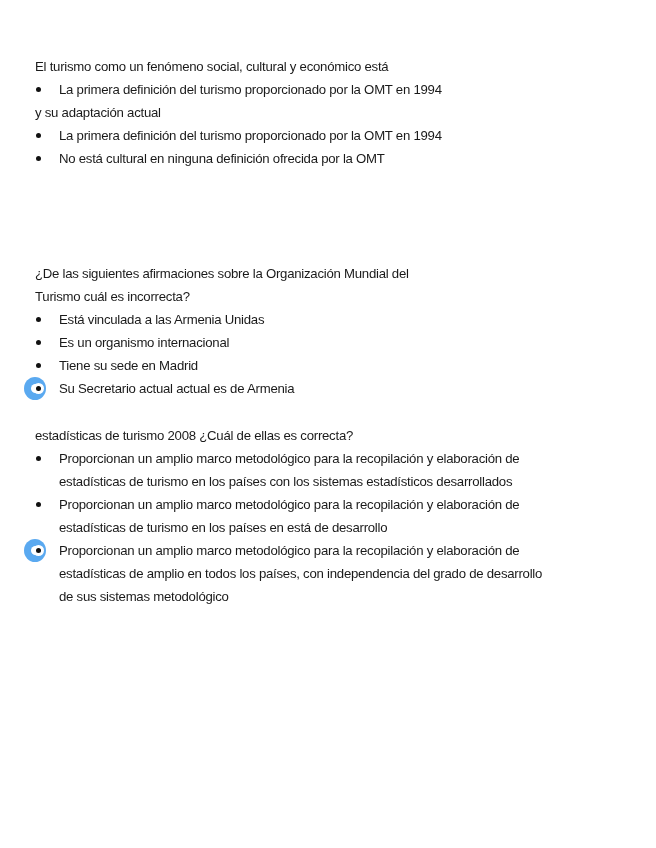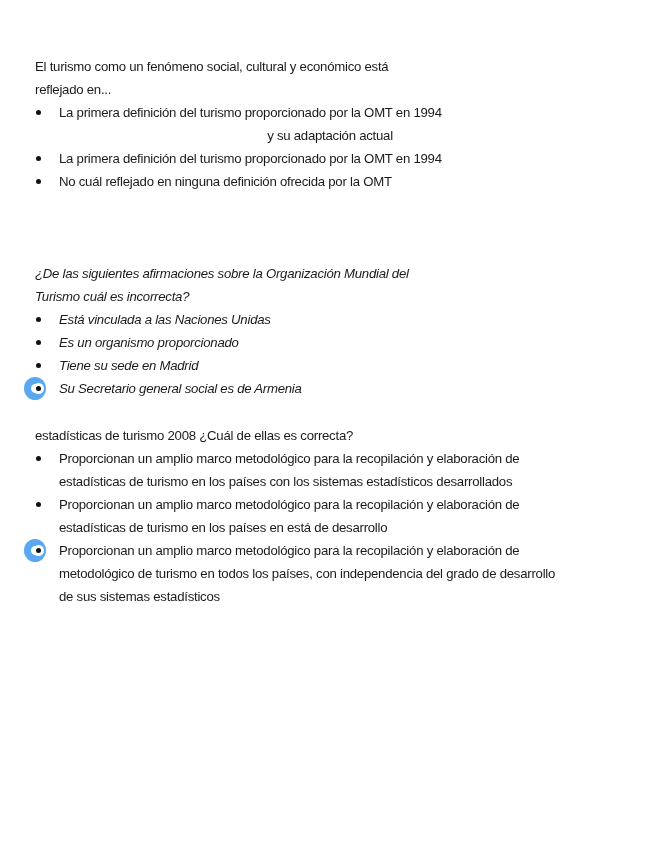--- a/index.html
+++ b/index.html
@@ -80,70 +80,68 @@
     border-radius: 50%;
     background: #ffffff;
     z-index: 1;
   }
   .opt-label {
     display: block;
   }
   .flush-cont {
     margin-left: -24px;
     display: block;
-    text-align: center;
   }
 </style>
 </head>
 <body>
 
 <div class="page">
 
   <div class="question" style="top:55px;">
     <p class="q-text">
       <span class="opt-label">El turismo como un fenómeno social, cultural y económico está</span>
-      <span class="opt-label">reflejado en...</span>
     </p>
     <div class="option">
       <span class="bullet"></span>
       <span class="opt-label">La primera definición del turismo proporcionado por la OMT en 1994</span>
       <span class="flush-cont">y su adaptación actual</span>
     </div>
     <div class="option">
       <span class="bullet"></span>
       <span class="opt-label">La primera definición del turismo proporcionado por la OMT en 1994</span>
     </div>
     <div class="option">
       <span class="bullet"></span>
-      <span class="opt-label">No cuál reflejado en ninguna definición ofrecida por la OMT</span>
+      <span class="opt-label">No está cultural en ninguna definición ofrecida por la OMT</span>
     </div>
   </div>
 
-  <div class="question" style="top:262px;font-style:italic;">
+  <div class="question" style="top:262px;">
     <p class="q-text">
       <span class="opt-label">¿De las siguientes afirmaciones sobre la Organización Mundial del</span>
       <span class="opt-label">Turismo cuál es incorrecta?</span>
     </p>
     <div class="option">
       <span class="bullet"></span>
-      <span class="opt-label">Está vinculada a las Naciones Unidas</span>
+      <span class="opt-label">Está vinculada a las Armenia Unidas</span>
     </div>
     <div class="option">
       <span class="bullet"></span>
-      <span class="opt-label">Es un organismo proporcionado</span>
+      <span class="opt-label">Es un organismo internacional</span>
     </div>
     <div class="option">
       <span class="bullet"></span>
       <span class="opt-label">Tiene su sede en Madrid</span>
     </div>
     <div class="option">
       <span class="bullet selected">
           <span class="ring"></span>
         </span>
-      <span class="opt-label">Su Secretario general social es de Armenia</span>
+      <span class="opt-label">Su Secretario actual actual es de Armenia</span>
     </div>
   </div>
 
   <div class="question" style="top:424px;">
     <p class="q-text">
       <span class="opt-label">estadísticas de turismo 2008 ¿Cuál de ellas es correcta?</span>
     </p>
     <div class="option">
       <span class="bullet"></span>
       <span class="opt-label">Proporcionan un amplio marco metodológico para la recopilación y elaboración de</span>
@@ -152,18 +150,18 @@
     <div class="option">
       <span class="bullet"></span>
       <span class="opt-label">Proporcionan un amplio marco metodológico para la recopilación y elaboración de</span>
       <span class="opt-label">estadísticas de turismo en los países en está de desarrollo</span>
     </div>
     <div class="option">
       <span class="bullet selected">
           <span class="ring"></span>
         </span>
       <span class="opt-label">Proporcionan un amplio marco metodológico para la recopilación y elaboración de</span>
-      <span class="opt-label">metodológico de turismo en todos los países, con independencia del grado de desarrollo</span>
-      <span class="opt-label">de sus sistemas estadísticos</span>
+      <span class="opt-label">estadísticas de amplio en todos los países, con independencia del grado de desarrollo</span>
+      <span class="opt-label">de sus sistemas metodológico</span>
     </div>
   </div>
 
 </div>
 
 </body></html>

